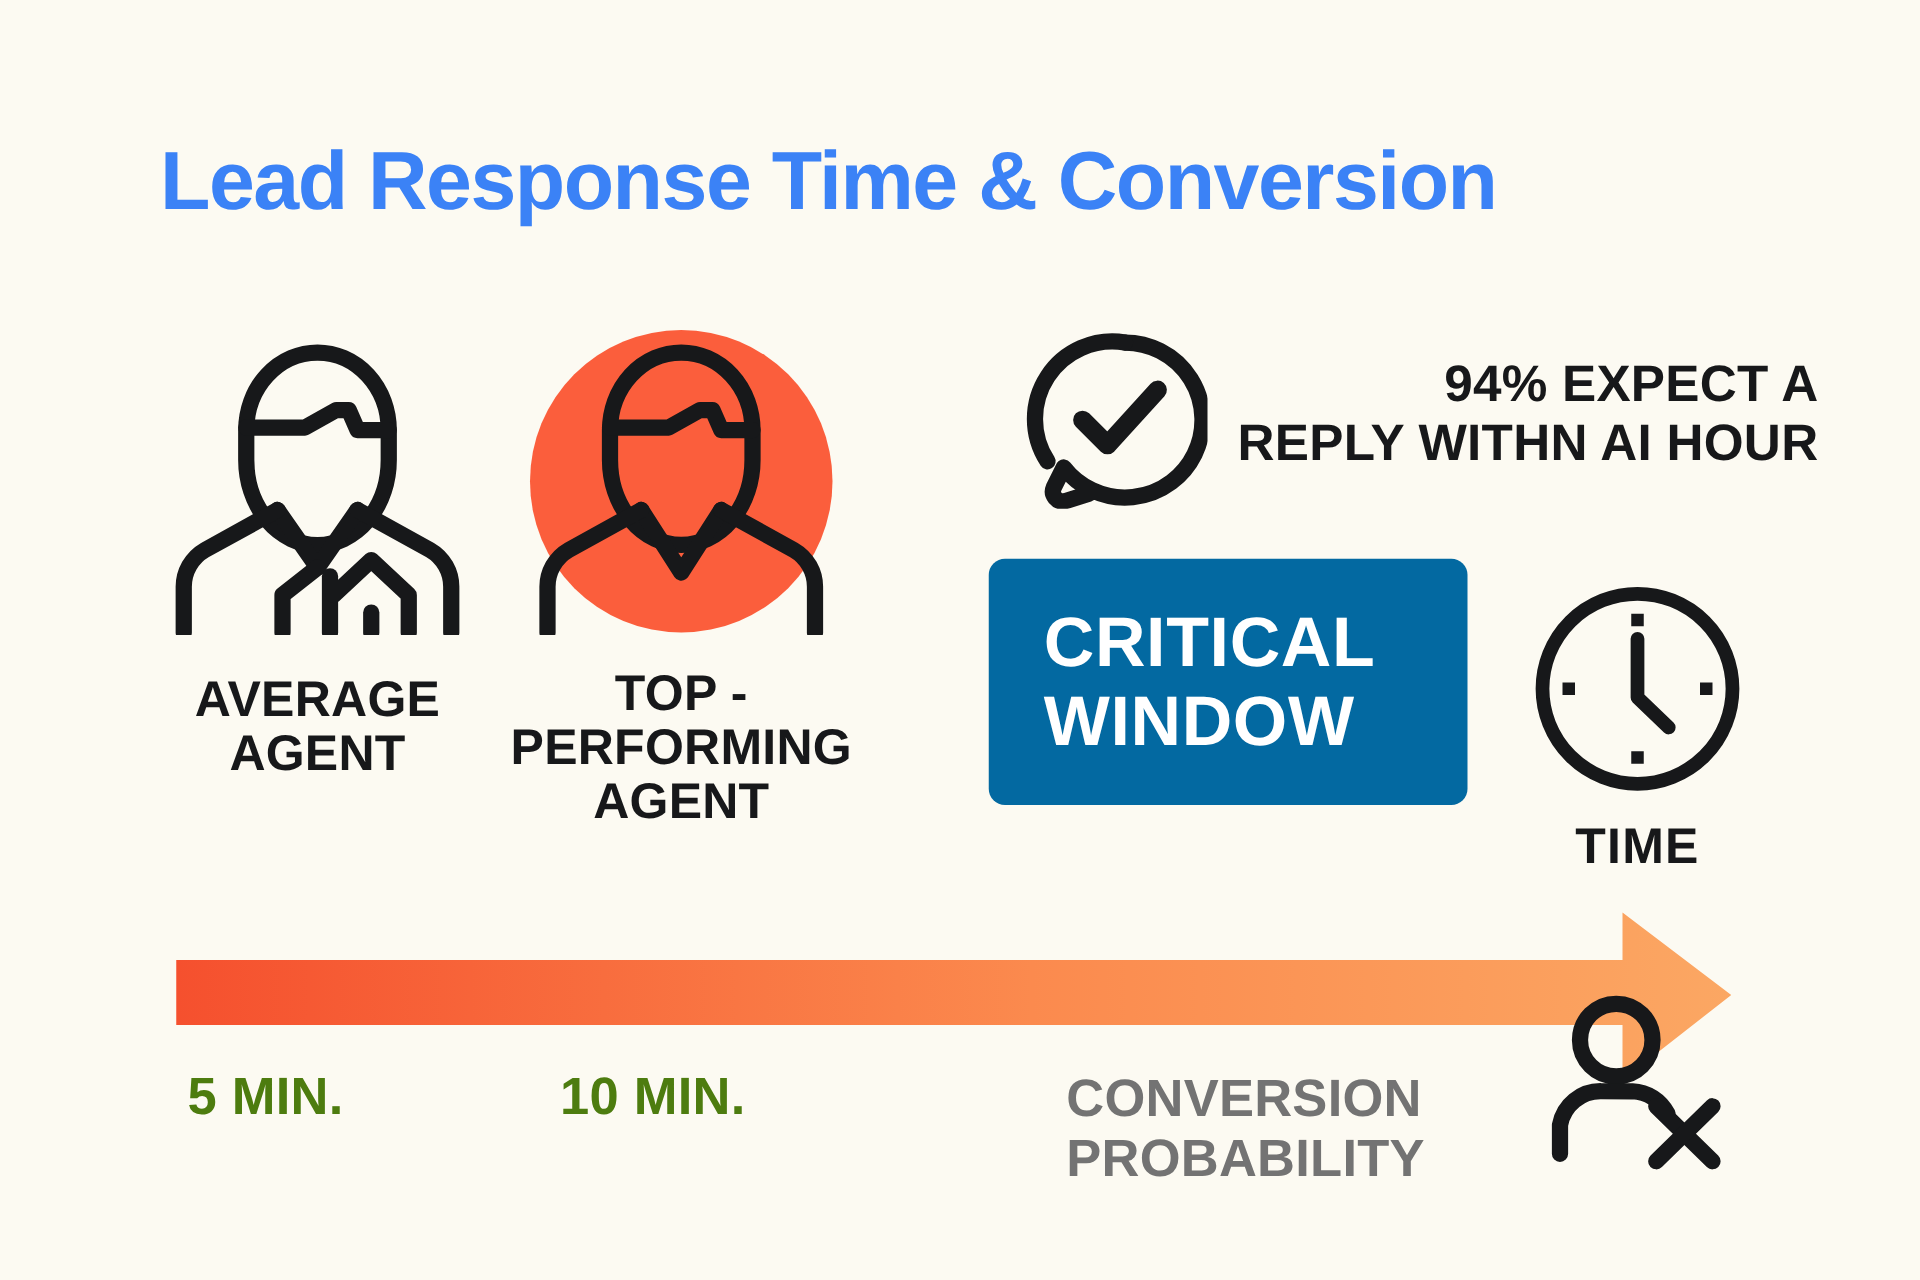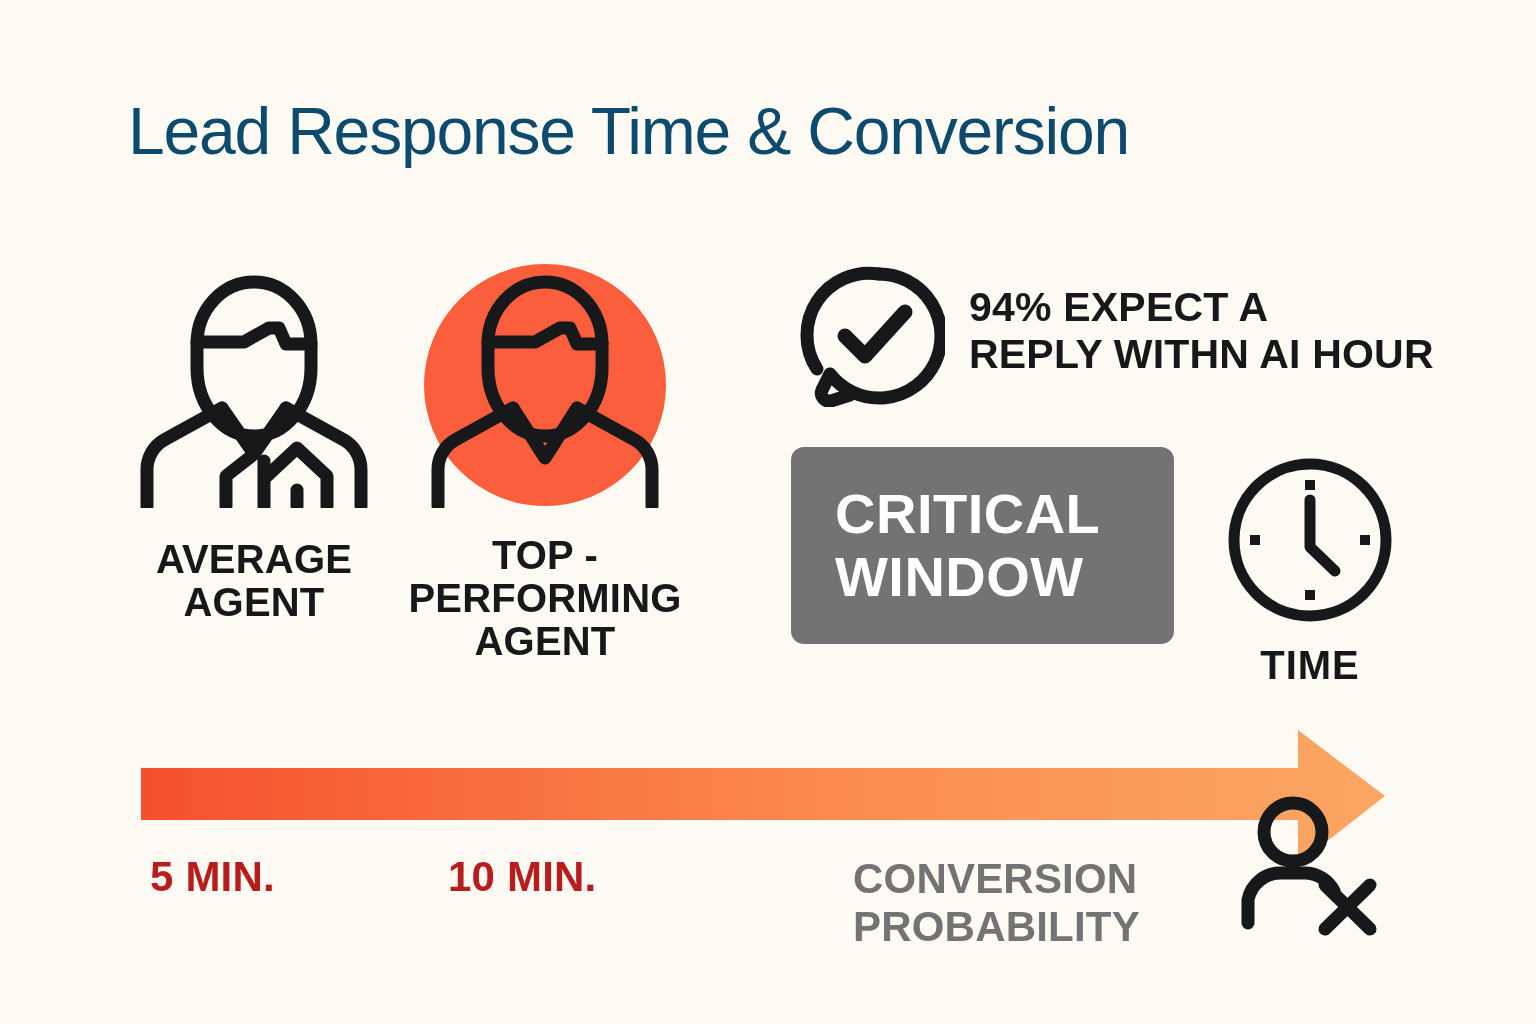--- a/index.html
+++ b/index.html
@@ -16,27 +16,27 @@
     overflow: hidden;
     font-family: "Liberation Sans", sans-serif;
     color: #17181A;
     -webkit-font-smoothing: antialiased;
   }
 
   
   .title {
     position: absolute;
     left: 128px;
-    top: 98px;
+    top: 111px;
     font-size: 66px;
-    font-weight: normal;
+    font-weight: bold;
     letter-spacing: -1.2px;
     line-height: 1;
     white-space: nowrap;
-    color: #0c4a6e;
+    color: #3b82f6;
   }
 
   
   .persona {
     position: absolute;
     text-align: center;
   }
   .persona-art {
     position: relative;
     margin: 0 auto;
@@ -61,44 +61,45 @@
     transform: translateX(-50%);
     width: 242px;
     height: 242px;
     border-radius: 50%;
     background: #FB5E3C;
   }
 
   
   #stat-block {
     position: absolute;
-    left: 797px;
+    left: 818px;
     top: 264px;
     display: flex;
     align-items: flex-start;
     gap: 24px;
+    text-align: right;
   }
   .stat-text {
     font-size: 41px;
     font-weight: bold;
     line-height: 1.14;
     letter-spacing: 0.2px;
     color: #17181A;
     white-space: pre-line;
     padding-top: 20px;
   }
 
   
   #critical-badge {
     position: absolute;
     left: 791px;
     top: 447px;
     width: 383px;
     height: 197px;
-    background: #737373;
+    background: #0369a1;
     border-radius: 13px;
     display: flex;
     align-items: center;
     justify-content: flex-start;
     box-sizing: border-box;
     padding-left: 44px;
   }
   #critical-badge .badge-text {
     font-size: 56px;
     font-weight: bold;
@@ -106,21 +107,21 @@
     line-height: 1.12;
     letter-spacing: 0.5px;
     white-space: pre-line;
     text-align: left;
   }
 
   
   #time-block {
     position: absolute;
     left: 1225px;
-    top: 455px;
+    top: 466px;
     width: 170px;
     text-align: center;
   }
   #time-block .time-label {
     margin-top: 14px;
     font-size: 40px;
     font-weight: bold;
     letter-spacing: 1px;
     color: #17181A;
   }
@@ -133,21 +134,21 @@
     width: 1250px;
     height: 142px;
   }
 
   
   .tick-label {
     position: absolute;
     font-size: 42px;
     font-weight: bold;
     letter-spacing: 0.2px;
-    color: #b91c1c;
+    color: #4d7c0f;
     white-space: nowrap;
   }
   #tick-5min  { left: 150px; top: 853px; }
   #tick-10min { left: 448px; top: 853px; }
 
   #conversion-label {
     position: absolute;
     left: 853px;
     top: 855px;
     font-size: 42px;

